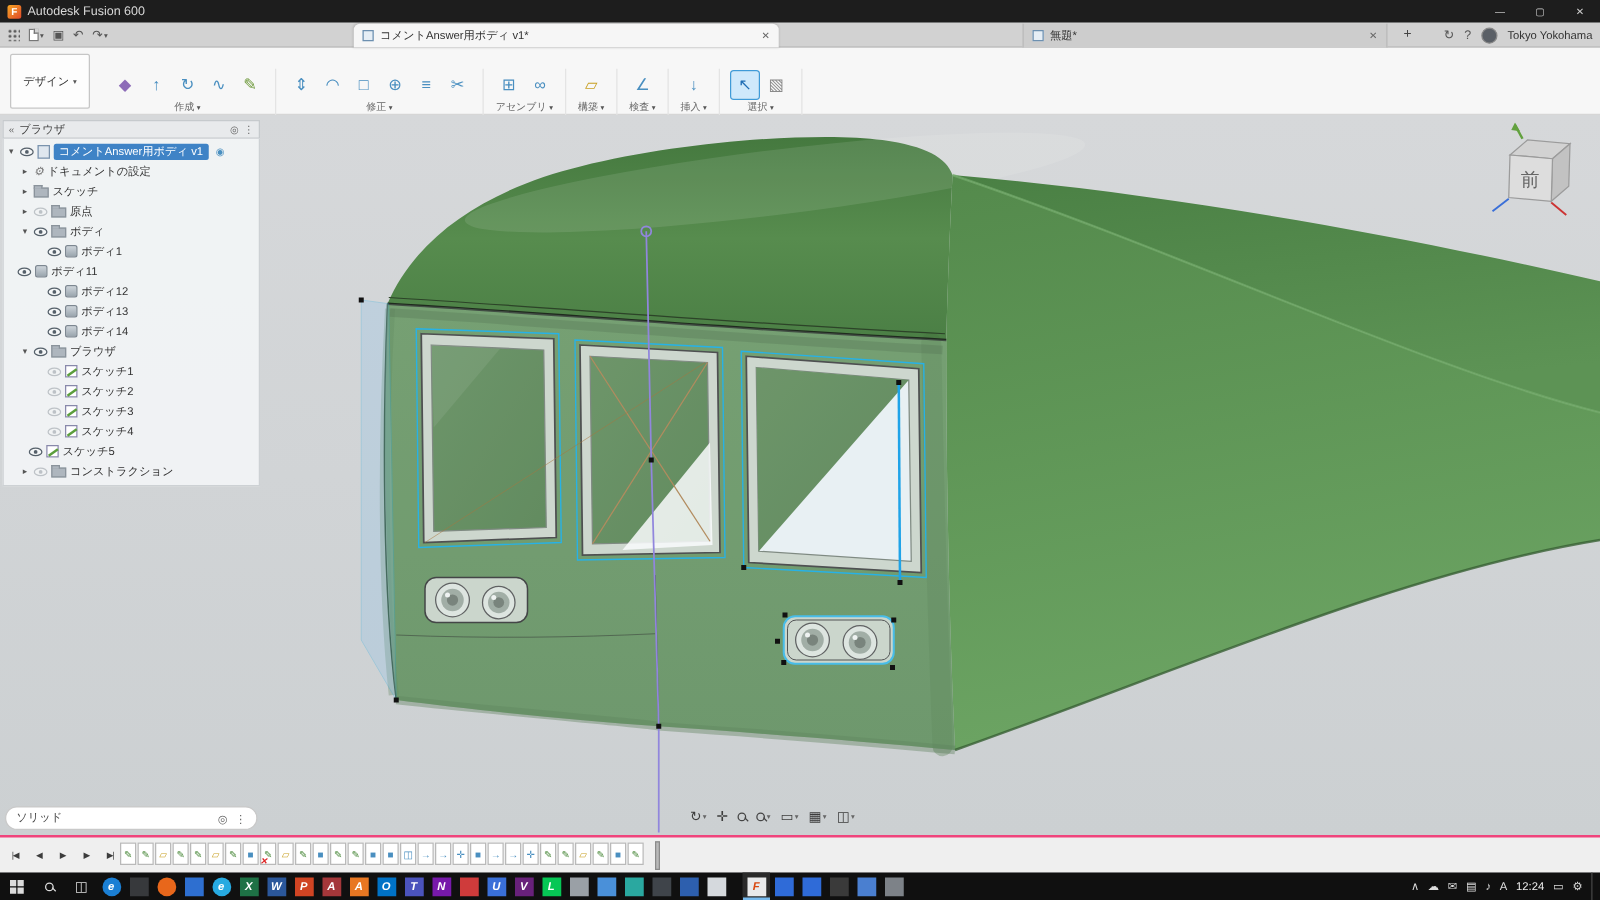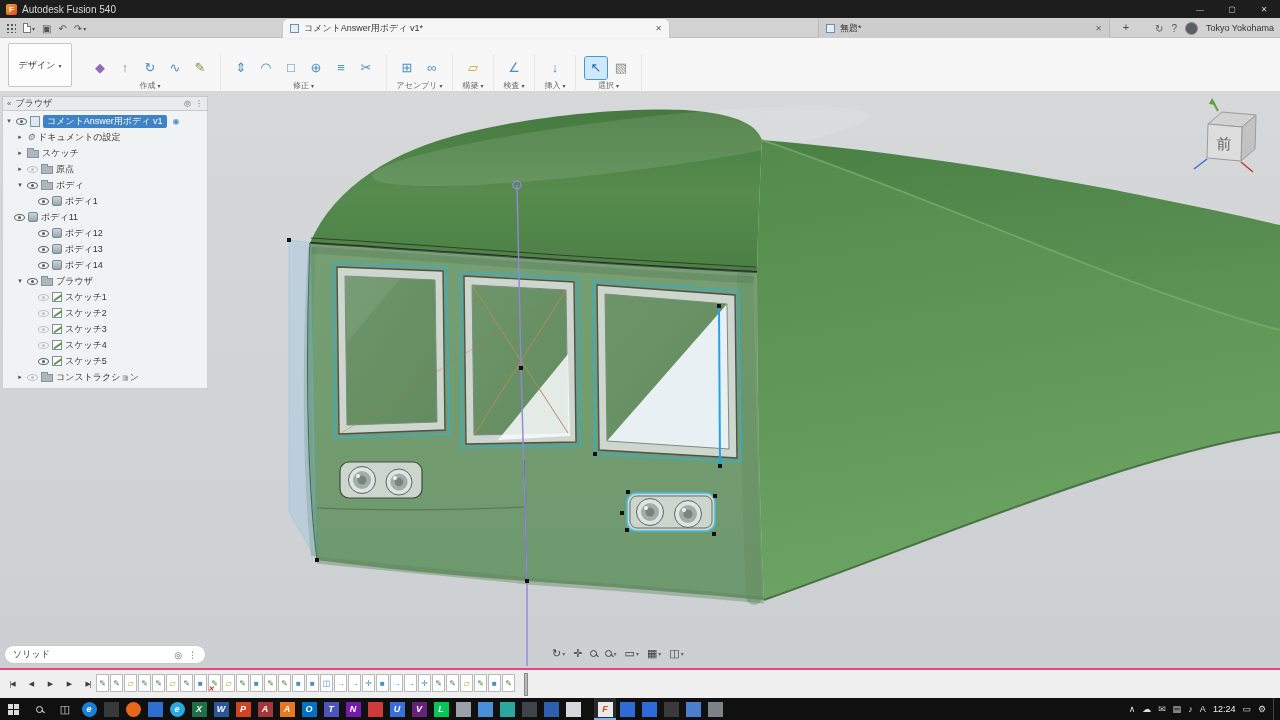--- a/index.html
+++ b/index.html
@@ -110,21 +110,21 @@
   .tray{position:absolute;right:4px;top:0;height:22px;display:flex;align-items:center;gap:7px}
   .tray-ic{font-size:9px;color:#ddd}
   .clock{font-size:9px;color:#eee}
   .show-desktop{width:3px;height:22px;border-left:1px solid #444}
 </style>
 </head>
 <body>
 
 <div class="titlebar">
   <span class="tb-logo">F</span>
-  <span>Autodesk Fusion 540</span>
+  <span>Autodesk Fusion 600</span>
   <div id="win-controls">
       <span class="winbtn">—</span>
       <span class="winbtn">▢</span>
       <span class="winbtn">✕</span>
     </div>
 </div>
 
 <div class="tabbar">
   <div id="tab-tools">
       <span class="tool">
@@ -139,21 +139,21 @@
       </span>
       <span class="tool">
         <span class="tool-glyph">↶</span>
       </span>
       <span class="tool">
         <span class="tool-glyph">↷</span>
         <span class="tiny-caret">▾</span>
       </span>
     </div>
   <div id="doc-tabs" style="position:absolute;inset:0">
-      <div class="doctab active" style="left: 283px; width: 386px;">
+      <div class="doctab active" style="left: 283px; width: 340px;">
         <i class="doc-ico"></i>
         <span class="dlbl">コメントAnswer用ボディ v1*</span>
         <span class="tab-close">✕</span>
       </div>
       <div class="doctab" style="left: 818px; width: 292px;">
         <i class="doc-ico"></i>
         <span class="dlbl">無題*</span>
         <span class="tab-close">✕</span>
       </div>
       <div class="newtab" style="position: absolute; left: 1118px;">+</div>
@@ -475,21 +475,21 @@
           <i class="eye off"></i>
           <i class="ic-sketch"></i>
           <span class="lbl">スケッチ3</span>
         </div>
         <div class="br-row" style="padding-left: 24px;">
           <span class="arrow"></span>
           <i class="eye off"></i>
           <i class="ic-sketch"></i>
           <span class="lbl">スケッチ4</span>
         </div>
-        <div class="br-row" style="padding-left: 24px;">
+        <div class="br-row" style="padding-left: 9px;">
           <span class="arrow"></span>
           <i class="eye"></i>
           <i class="ic-sketch"></i>
           <span class="lbl">スケッチ5</span>
         </div>
         <div class="br-row" style="padding-left: 13px;">
           <span class="arrow">▸</span>
           <i class="eye off"></i>
           <i class="ic-folder"></i>
           <span class="lbl">コンストラクション</span>

